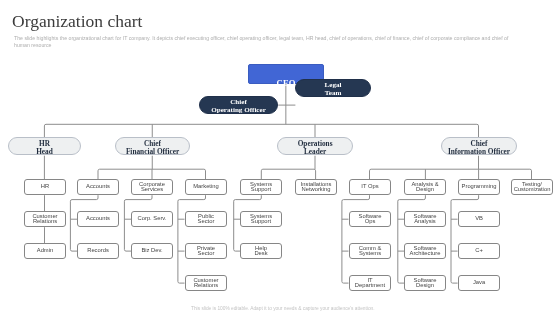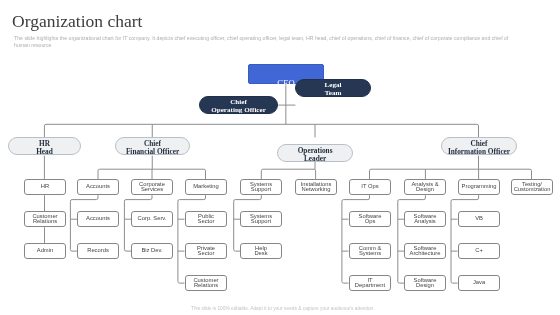--- a/index.html
+++ b/index.html
@@ -6,21 +6,21 @@
   body{width:560px;height:315px;background:#ffffff;font-family:"Liberation Sans",sans-serif;overflow:hidden;}
   .slide{position:relative;width:560px;height:315px;background:#fff;}
 
   .title{will-change:transform;position:absolute;left:11.5px;top:11px;font-family:"Liberation Serif",serif;font-size:17.5px;color:#3c3c3c;letter-spacing:0px;white-space:nowrap;}
   .subtitle{will-change:transform;position:absolute;left:13.5px;top:35.0px;width:506px;font-size:5.2px;color:#aeaeae;line-height:6.5px;}
   .footer{will-change:transform;position:absolute;left:190.5px;top:306.2px;font-size:4.8px;color:#c4c4c4;white-space:nowrap;}
 
   .node{position:absolute;box-sizing:border-box;display:flex;align-items:center;justify-content:center;text-align:center;will-change:transform;}
 
   .n-ceo{background:#4166d5;border:0.5px solid #3a5cc0;border-radius:2px;color:#ffffff;
-         font-family:"Liberation Serif",serif;font-weight:normal;font-size:8.6px;letter-spacing:0.15px;padding-top:18px;}
+         font-family:"Liberation Serif",serif;font-weight:bold;font-size:8.6px;letter-spacing:0.15px;padding-top:18px;}
   .n-dark{background:#253752;border:0.5px solid #20304a;border-radius:9px;color:#ffffff;
          font-family:"Liberation Serif",serif;font-weight:bold;font-size:7.1px;line-height:7.7px;padding-top:3.4px;}
   .n-grey{background:#eef0f1;border:0.7px solid #b9bfc8;border-radius:9.5px;color:#1e2a3c;
          font-family:"Liberation Serif",serif;font-weight:bold;font-size:7.3px;line-height:7.8px;padding-top:4px;}
   .n-leaf{background:#ffffff;border:0.6px solid #868686;border-radius:3px;color:#444444;
          font-size:5.8px;line-height:5.3px;}
 
   .wires{position:absolute;left:0;top:0;width:560px;height:315px;overflow:visible;}
   .wires path{fill:none;stroke:#8d8d8d;stroke-width:1;stroke-linecap:butt;stroke-linejoin:round;}
 </style>
@@ -67,21 +67,21 @@
       <path d="M478.6 195.2 L478.60 198.00 Q478.60 199.60 477.00 199.60 L452.60 199.60 Q451.00 199.60 451.00 201.20 L451.00 281.50 Q451.00 283.10 452.60 283.10 L457.6 283.1"></path>
       <path d="M451 219.2 L457.6 219.2"></path>
       <path d="M451 251.1 L457.6 251.1"></path>
     </svg>
   <div id="chart-layer">
       <div class="node n-ceo" style="left: 247.7px; top: 64px; width: 76.3px; height: 18.4px;">CEO</div>
       <div class="node n-dark" style="left: 199.1px; top: 96.3px; width: 79.1px; height: 17.6px;">Chief<br>Operating Officer</div>
       <div class="node n-dark" style="left: 295.4px; top: 79px; width: 76.1px; height: 17.6px;">Legal<br>Team</div>
       <div class="node n-grey" style="left: 7.9px; top: 137.4px; width: 73px; height: 18.3px;">HR<br>Head</div>
       <div class="node n-grey" style="left: 114.7px; top: 137.4px; width: 75.1px; height: 18.3px;">Chief<br>Financial Officer</div>
-      <div class="node n-grey" style="left: 276.9px; top: 144px; width: 76.2px; height: 18.3px;">Operations<br>Leader</div>
+      <div class="node n-grey" style="left: 276.9px; top: 137px; width: 76.2px; height: 18.3px;">Operations<br>Leader</div>
       <div class="node n-grey" style="left: 440.5px; top: 137.4px; width: 76px; height: 18.3px;">Chief<br>Information Officer</div>
       <div class="node n-leaf" style="left: 23.5px; top: 179.2px; width: 42px; height: 16px;">HR</div>
       <div class="node n-leaf" style="left: 23.5px; top: 211.2px; width: 42px; height: 16px;">Customer<br>Relations</div>
       <div class="node n-leaf" style="left: 23.5px; top: 243.1px; width: 42px; height: 16px;">Admin</div>
       <div class="node n-leaf" style="left: 77px; top: 179.2px; width: 42px; height: 16px;">Accounts</div>
       <div class="node n-leaf" style="left: 77px; top: 211.2px; width: 42px; height: 16px;">Accounts</div>
       <div class="node n-leaf" style="left: 77px; top: 243.1px; width: 42px; height: 16px;">Records</div>
       <div class="node n-leaf" style="left: 131px; top: 179.2px; width: 42px; height: 16px;">Corporate<br>Services</div>
       <div class="node n-leaf" style="left: 131px; top: 211.2px; width: 42px; height: 16px;">Corp. Serv.</div>
       <div class="node n-leaf" style="left: 131px; top: 243.1px; width: 42px; height: 16px;">Biz Dev.</div>

